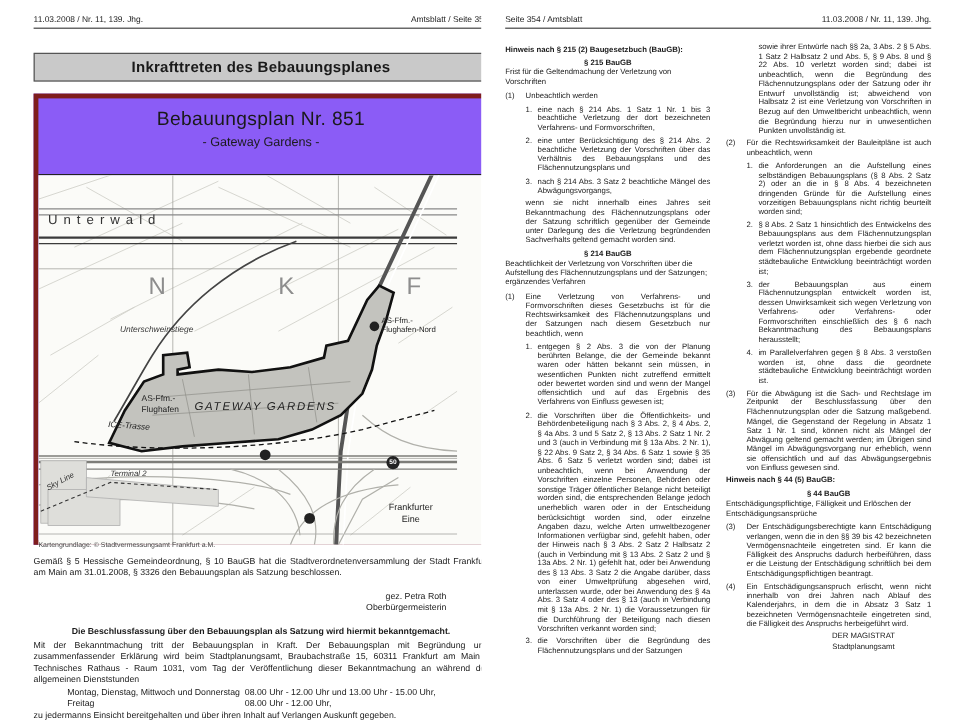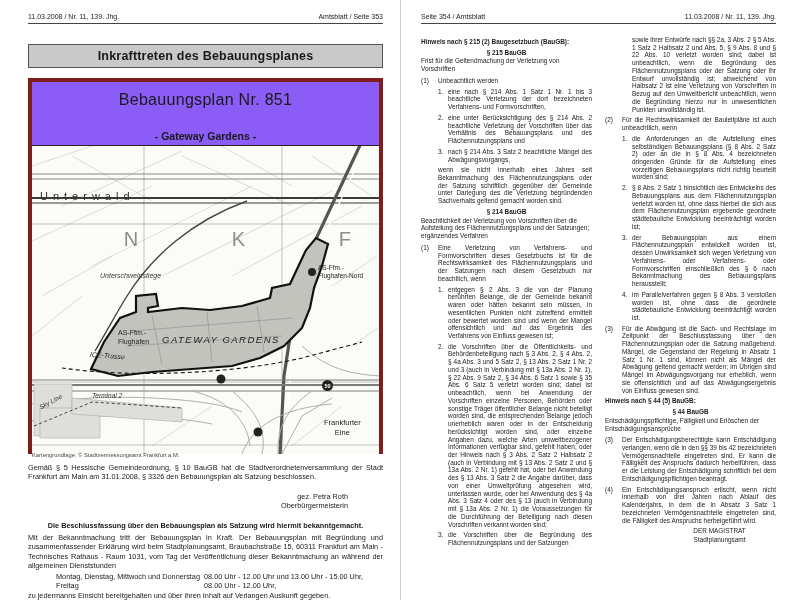--- a/index.html
+++ b/index.html
@@ -2,21 +2,21 @@
 <html><head>
 <meta charset="utf-8">
 <style>
   html,body{margin:0;padding:0;}
   body{
     width:800px;height:600px;overflow:hidden;background:#ffffff;
     font-family:"Liberation Sans","DejaVu Sans",sans-serif;color:#1a1a1a;
     position:relative;
   }
   .page{position:absolute;top:0;height:600px;background:#fff;}
-  #page-left{left:0;width:400px;border-right:1px solid #cfcfcf;}
+  #page-left{left:0;width:400px;border-right:1px solid #cfcfcf;padding-left:24px;}
   #page-right{left:401px;width:399px;}
 
   
   .running-head{
     position:absolute;top:13px;left:28px;right:17px;
     font-size:7px;color:#222;border-bottom:1px solid #444;padding-bottom:3px;
     display:flex;justify-content:space-between;
   }
   #page-right .running-head{left:20px;right:24px;}
 
@@ -26,24 +26,24 @@
     background:#c9c9c9;border:1px solid #555;
     display:flex;align-items:center;justify-content:center;
     font-size:12.5px;font-weight:bold;letter-spacing:.2px;
   }
   .map-box{
     position:absolute;top:78px;left:28px;right:17px;height:368px;
     border:4px solid #7f1d1d;background:#8b5cf6;
   }
   .map-title-area{height:54px;border-bottom:1px solid #222;text-align:center;}
   .map-title{font-size:16px;margin-top:9px;letter-spacing:.3px;}
-  .map-subtitle{font-size:10.5px;margin-top:21px;font-weight:bold;}
+  .map-subtitle{font-size:10.5px;margin-top:4px;}
   .map-canvas{position:relative;width:100%;height:308px;overflow:hidden;background:#fbfbf8;}
   .map-label{position:absolute;white-space:nowrap;color:#222;}
-  .lbl-unterwald{top:44px;left:8px;font-size:11px;letter-spacing:5px;color:#333;}
+  .lbl-unterwald{top:32px;left:8px;font-size:11px;letter-spacing:5px;color:#333;}
   .lbl-cityletters{top:82px;left:-14px;font-size:20px;letter-spacing:44px;color:#8d8d8d;width:420px;overflow:hidden;}
   .lbl-unterschw{top:126px;left:68px;font-size:7px;font-style:italic;color:#3a3a3a;}
   .lbl-asnord{top:118px;left:286px;font-size:6.5px;line-height:1.25;}
   .lbl-asffm{top:182px;left:86px;font-size:7px;line-height:1.3;}
   .lbl-gateway{top:188px;left:130px;font-size:9.5px;font-style:italic;letter-spacing:1.5px;color:#222;}
   .lbl-ice{top:206px;left:58px;font-size:7px;font-style:italic;transform:rotate(4deg);color:#222;}
   .lbl-skyline{top:252px;left:6px;font-size:6.5px;font-style:italic;transform:rotate(-28deg);color:#333;}
   .lbl-terminal{top:246px;left:60px;font-size:6.5px;font-style:italic;color:#333;}
   .lbl-kreuz{top:272px;left:292px;font-size:7.5px;text-align:center;line-height:1.3;}
   .badge-50{

